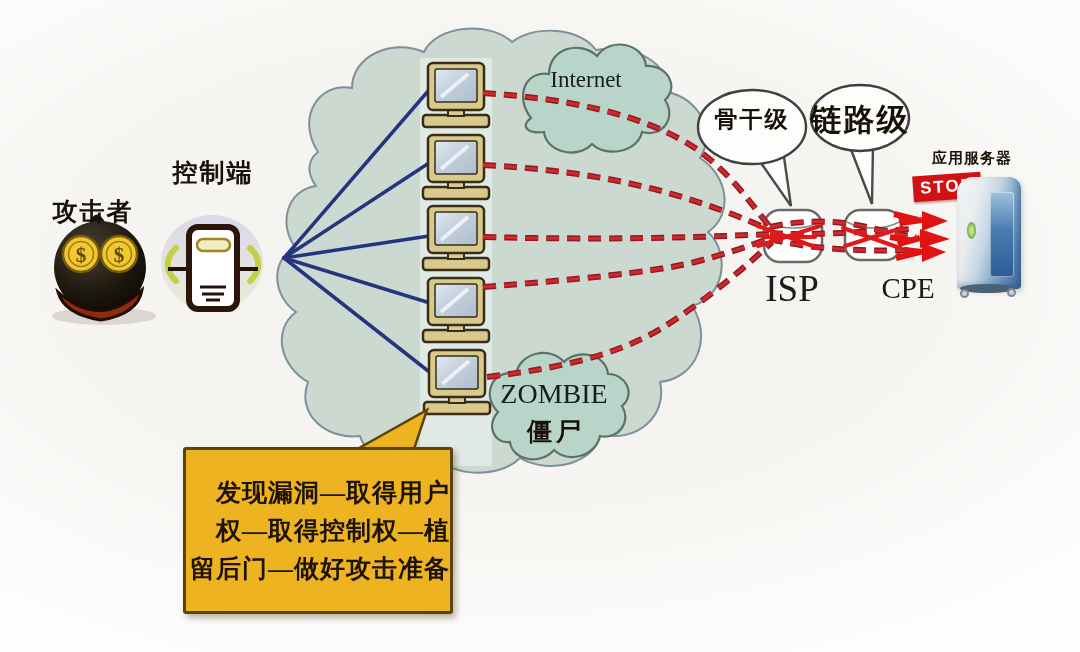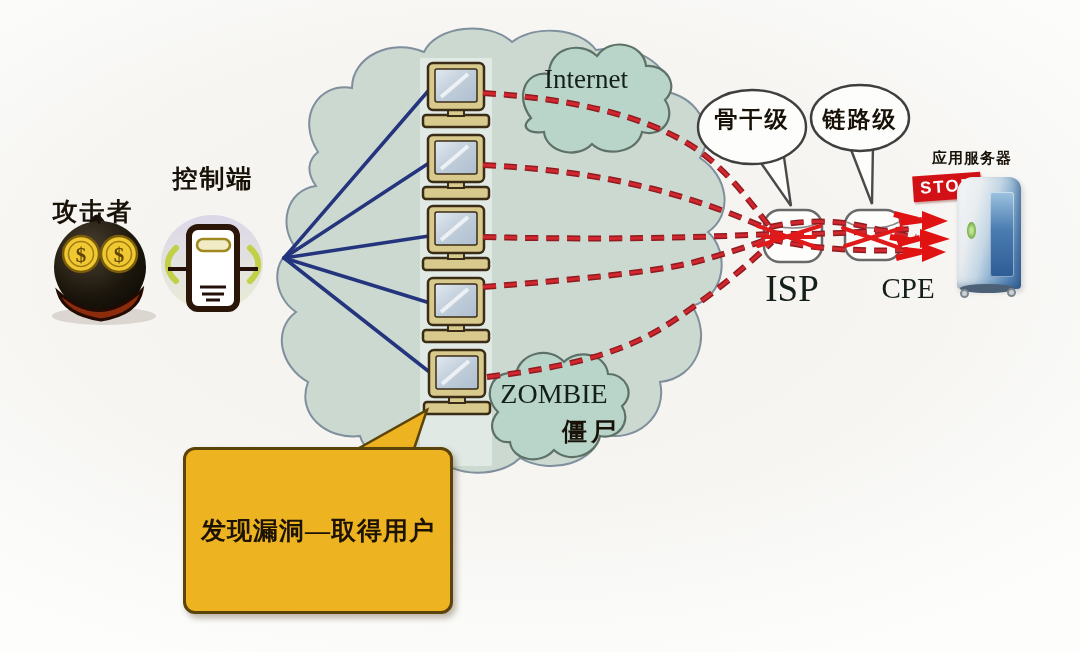--- a/index.html
+++ b/index.html
@@ -8,28 +8,28 @@
     background:radial-gradient(ellipse 75% 65% at 46% 42%, #f3f2ee 0%, #f6f5f2 55%, #fafaf8 80%, #fdfdfc 100%);
     font-family:"Liberation Serif","DejaVu Serif",serif;
   }
   #art{position:absolute;left:0;top:0;}
   .lbl{
     position:absolute;transform:translate(-50%,-50%);
     color:#171107;white-space:nowrap;line-height:1;
     font-family:"Liberation Serif","DejaVu Serif",serif;
   }
   .cn{font-weight:600;font-size:25px;letter-spacing:2px;}
-  .en{font-weight:400;font-size:27px;color:#141f1b;}
+  .en{font-weight:400;font-size:23px;color:#141f1b;}
   #lbl-internet{left:586px;top:79px;}
   #lbl-attacker{left:93px;top:211px;}
-  #lbl-controller{left:213px;top:178px;}
+  #lbl-controller{left:213px;top:172px;}
   #lbl-zombie-en{left:554px;top:394px;font-size:28px;}
-  #lbl-zombie-cn{left:556px;top:431px;font-size:25px;font-weight:600;letter-spacing:4px;margin-left:35px;}
+  #lbl-zombie-cn{left:556px;top:431px;font-size:25px;font-weight:600;letter-spacing:4px;}
   #lbl-bubble-backbone{left:752px;top:119px;font-size:23px;}
-  #lbl-bubble-link{left:860px;top:119px;font-size:23px;}
+  #lbl-bubble-link{left:860px;top:119px;font-size:31px;}
   #lbl-isp{left:792px;top:288px;font-size:37px;}
   #lbl-cpe{left:908px;top:288px;font-size:29px;}
   #lbl-appserver{left:972px;top:158px;font-size:15px;letter-spacing:1px;}
   #stop-sign{
     position:absolute;left:913px;top:174px;width:68px;height:26px;
     background:#d11115;color:#ffffff;transform:rotate(-4deg);
     font-family:"Liberation Sans","DejaVu Sans",sans-serif;
     font-weight:bold;font-size:17px;letter-spacing:2px;
     display:flex;align-items:center;justify-content:center;
     box-shadow:1px 2px 2px rgba(120,20,10,.35);
@@ -54,23 +54,23 @@
     background:#4c6175;
   }
   .server-wheel{
     position:absolute;width:9px;height:9px;border-radius:50%;
     background:#cdd2d6;border:2px solid #7d868e;box-sizing:border-box;
   }
   .wheel-l{left:4%;bottom:-9px;}
   .wheel-r{right:8%;bottom:-8px;}
   #callout{
     position:absolute;left:183px;top:447px;width:264px;height:161px;
-    background:#edb320;border:3px solid #5c430a;border-radius:12px;
+    background:#edb320;border:3px solid #5c430a;border-radius:3px;
     box-shadow:3px 4px 6px rgba(70,50,10,.35);
-    display:flex;justify-content:center;align-items:center;
+    display:flex;flex-direction:column;justify-content:center;align-items:flex-end;
     z-index:3;
   }
   .callout-line{
     font-size:25px;font-weight:700;color:#1d1305;line-height:38px;
     white-space:nowrap;letter-spacing:1px;
     font-family:"Liberation Serif","DejaVu Serif",serif;
   }
 </style>
 </head>
 <body>
@@ -282,15 +282,17 @@
   <div id="server">
     <div class="server-base"></div>
     <div class="server-wheel wheel-l"></div>
     <div class="server-wheel wheel-r"></div>
     <div class="server-panel"></div>
     <div class="server-led"></div>
   </div>
 
   <div id="callout">
     <div class="callout-line">发现漏洞—取得用户</div>
+    <div class="callout-line">权—取得控制权—植</div>
+    <div class="callout-line">留后门—做好攻击准备</div>
   </div>
 
 </div>
 
 </body></html>

